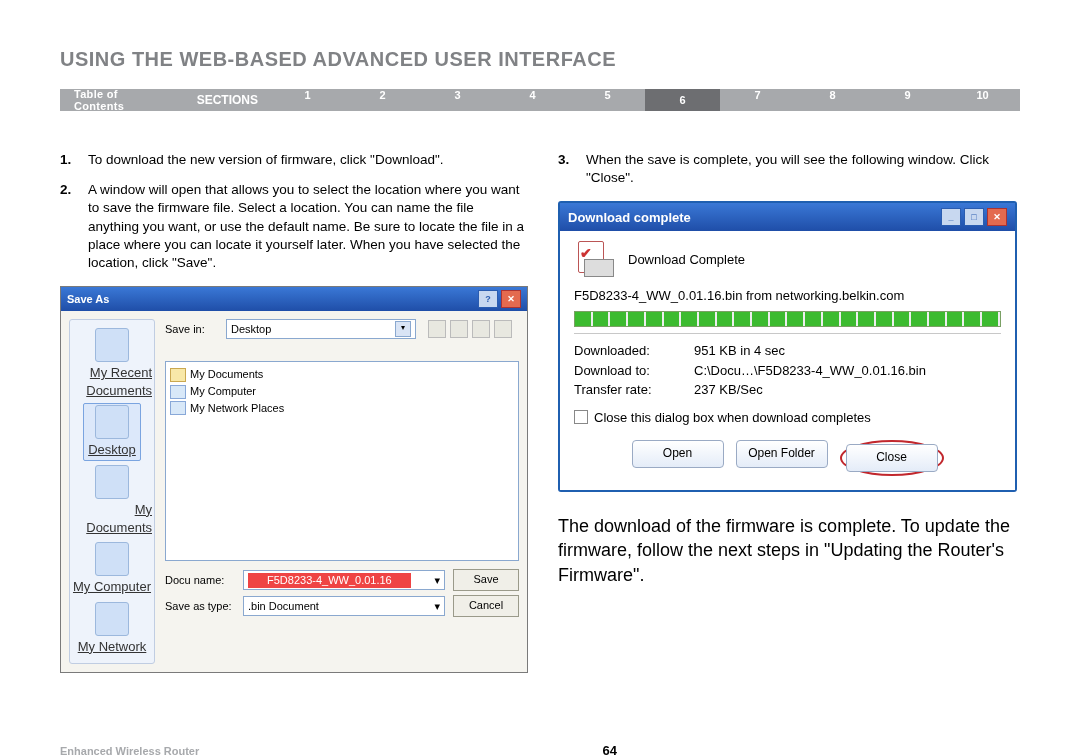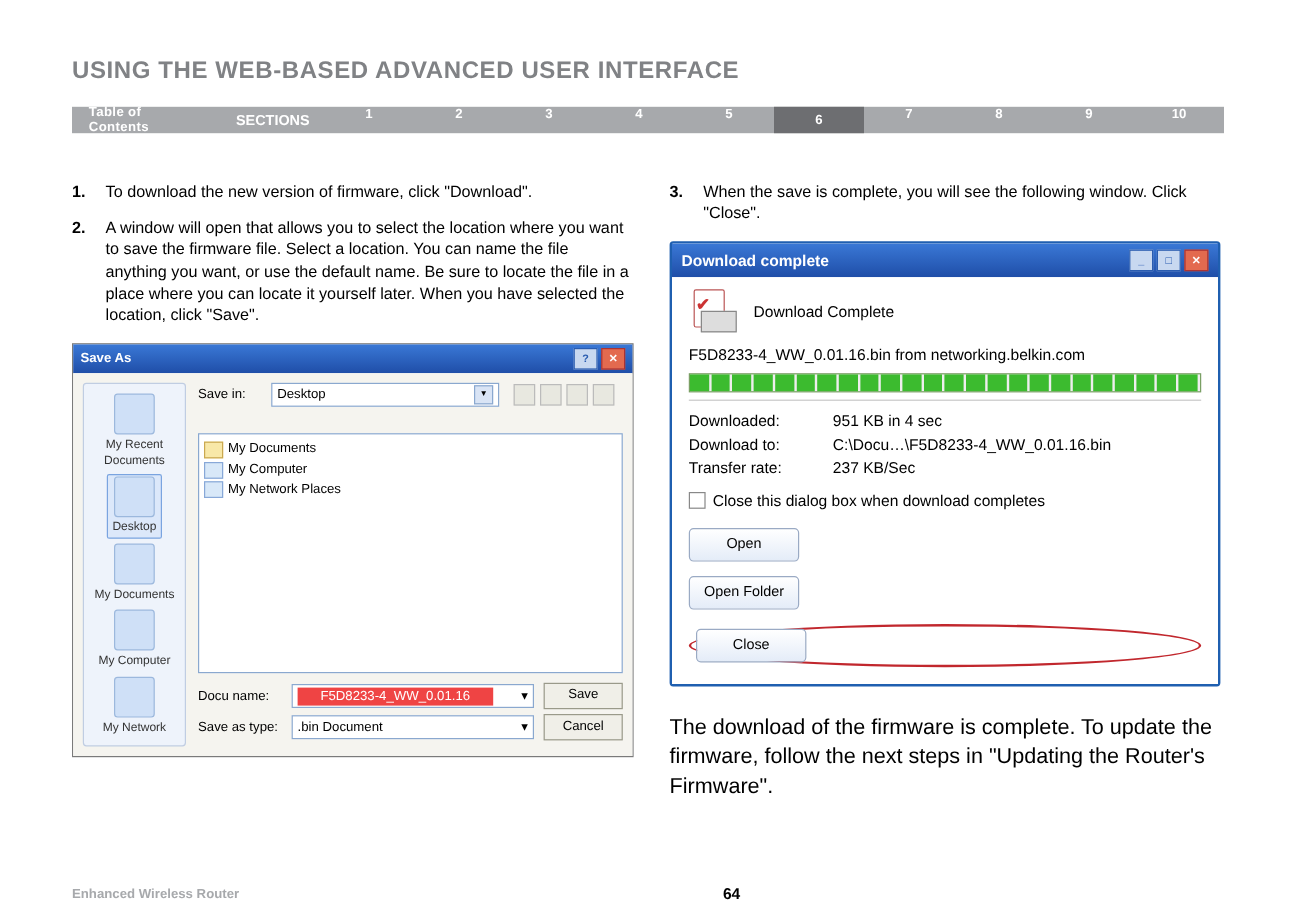--- a/index.html
+++ b/index.html
@@ -65,21 +65,21 @@
     width:18px; height:16px; background:#c8d8f0; border:1px solid #2a5cb0;
     font-size:9px; display:flex; align-items:center; justify-content:center;
     color:#2a5cb0;
   }
   .titlebar .winbtn.close { background:#e36a4f; color:#fff; border-color:#a33; }
   .saveas .body { background:#f5f4ef; padding:8px; display:flex; }
   .saveas .sidebar {
     width:80px; background:#eef3fb; border:1px solid #c0cde2; border-radius:3px;
     display:flex; flex-direction:column; align-items:center; padding:6px 2px; gap:2px;
   }
-  .side-item { text-align:center; font-size:10px; color:#333; cursor:pointer; padding:2px 0;}
+  .side-item { text-align:right; font-size:13px; color:#333; cursor:pointer; padding:2px 0;text-decoration:underline;}
   .side-item.sel { border:1px solid #7aa4e0; background:#dce8fa; border-radius:2px; padding:1px 4px;}
   .side-icon { width:32px; height:32px; margin:0 auto 2px; background:#cfe0f7; border:1px solid #9cb8dd; border-radius:3px; position:relative;}
   .saveas .main { flex:1; padding-left:10px; display:flex; flex-direction:column; }
   .toprow { display:flex; align-items:center; gap:6px; margin-bottom:22px;}
   .toprow label { width:55px; font-size:11px; }
   .combo {
     flex:0 0 180px; height:18px; border:1px solid #8aa8cf; background:#fff;
     display:flex; align-items:center; padding:0 4px; justify-content:space-between;
   }
   .combo .drop { width:14px; height:14px; background:#d9e4f5; border:1px solid #8aa8cf; font-size:8px; text-align:center; line-height:12px;}
@@ -113,21 +113,21 @@
   .dlc .dlicon .check { position:absolute; left:6px; top:3px; width:16px; height:16px; color:#c33; font-size:14px; font-weight:bold;}
   .dlc .dlicon .box { position:absolute; left:10px; top:18px; width:28px; height:16px; background:#ddd; border:1px solid #888;}
   .dlc .sep { height:1px; background:#c8c8c8; margin:4px 0 8px;}
   .dlc .saved-line { font-size:13px; margin-bottom:4px;}
   .dlc .progress { height:14px; border:1px solid #7aa064; background:#eee; margin:6px 0; display:flex;}
   .dlc .progress .seg { flex:1; background:#3cbb2f; margin-right:2px;}
   .dlc .info-row { display:flex; font-size:13px; margin:2px 0;}
   .dlc .info-row .lbl { width:120px;}
   .dlc .chkrow { display:flex; gap:6px; align-items:center; margin:10px 0 14px; font-size:13px;}
   .dlc .chkbox { width:12px; height:12px; border:1px solid #888; background:#fff;}
-  .dlc .btnrow { display:flex; justify-content:center; gap:12px;flex-direction:column;}
+  .dlc .btnrow { display:flex; justify-content:center; gap:12px;}
   .dlc .dbtn {
     width:90px; height:26px; border:1px solid #9aaac4; background:linear-gradient(#fff,#e4ecf8);
     border-radius:4px; text-align:center; line-height:24px; font-size:12px; cursor:pointer;
   }
   .circle-highlight {
     border:2px solid #c1272d; border-radius:50%; padding:2px 4px; position:relative;
   }
   .footer {
     display:flex; justify-content:space-between; align-items:center;
     margin-top: 70px; font-size:11px; font-weight:bold; color:#a7a9ac;

